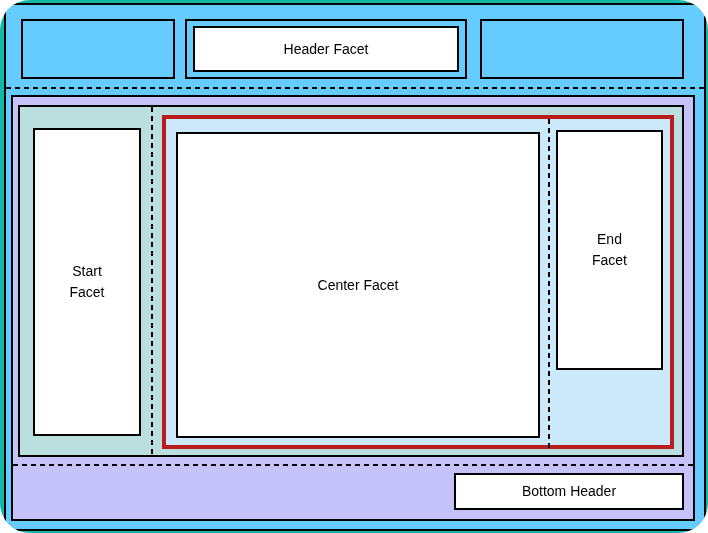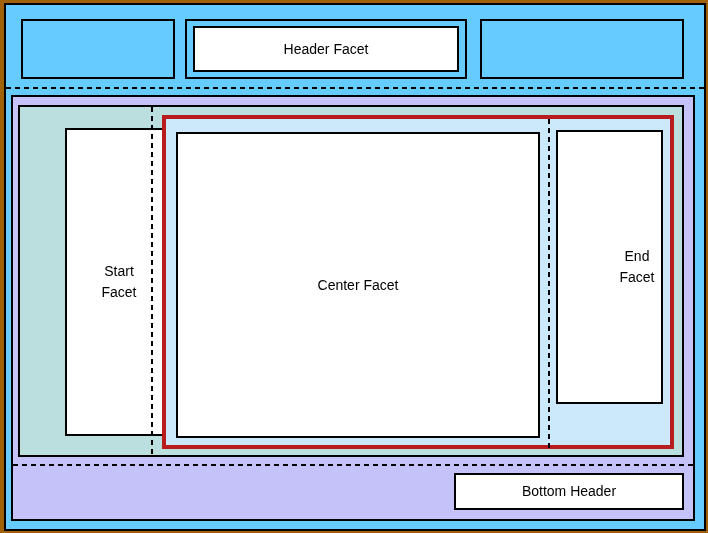--- a/index.html
+++ b/index.html
@@ -5,22 +5,23 @@
   html, body {
     margin: 0;
     padding: 0;
     background: #ffffff;
     font-family: "Liberation Sans", sans-serif;
   }
   .stage {
     position: relative;
     width: 708px;
     height: 533px;
-    background: #a16207;
+    background: #14b8a6;
     overflow: hidden;
+    border-radius: 30px;
   }
   .stage, .stage * { box-sizing: border-box; }
 
   .frame {
     position: absolute;
     left: 4px; top: 3px;
     width: 702px; height: 528px;
     border: 2px solid #000;
     background: #66CCFF;
   }
@@ -64,33 +65,33 @@
     border: 2px solid #000;
     background: #C4C2F9;
   }
   .start-area {
     position: absolute;
     left: 5px; top: 8px;
     width: 666px; height: 352px;
     border: 2px solid #000;
     background: #BBDEDF;
   }
-  .start-facet-box { left: 13px; top: 21px; width: 108px; height: 308px; margin-left: 32px; }
+  .start-facet-box { left: 13px; top: 21px; width: 108px; height: 308px; }
   .dash-start { left: 131px; top: 0; height: 348px; }
 
   .center-area {
     position: absolute;
     left: 142px; top: 8px;
     width: 512px; height: 334px;
     border: 4px solid #b91c1c;
     background: #CBE9FB;
   }
   .center-facet-box { left: 10px; top: 13px; width: 364px; height: 306px; }
   .dash-end { left: 382px; top: 0; height: 330px; }
-  .end-facet-box { left: 390px; top: 11px; width: 107px; height: 274px; justify-content: flex-end; }
+  .end-facet-box { left: 390px; top: 11px; width: 107px; height: 240px; }
 
   .dash-bottom { left: 0; top: 367px; width: 680px; }
   .bottom-facet-box { left: 441px; top: 376px; width: 230px; height: 37px; }
 
   .narrow-label {
     display: inline-block;
     max-width: 48px;
   }
 </style>
 </head>

